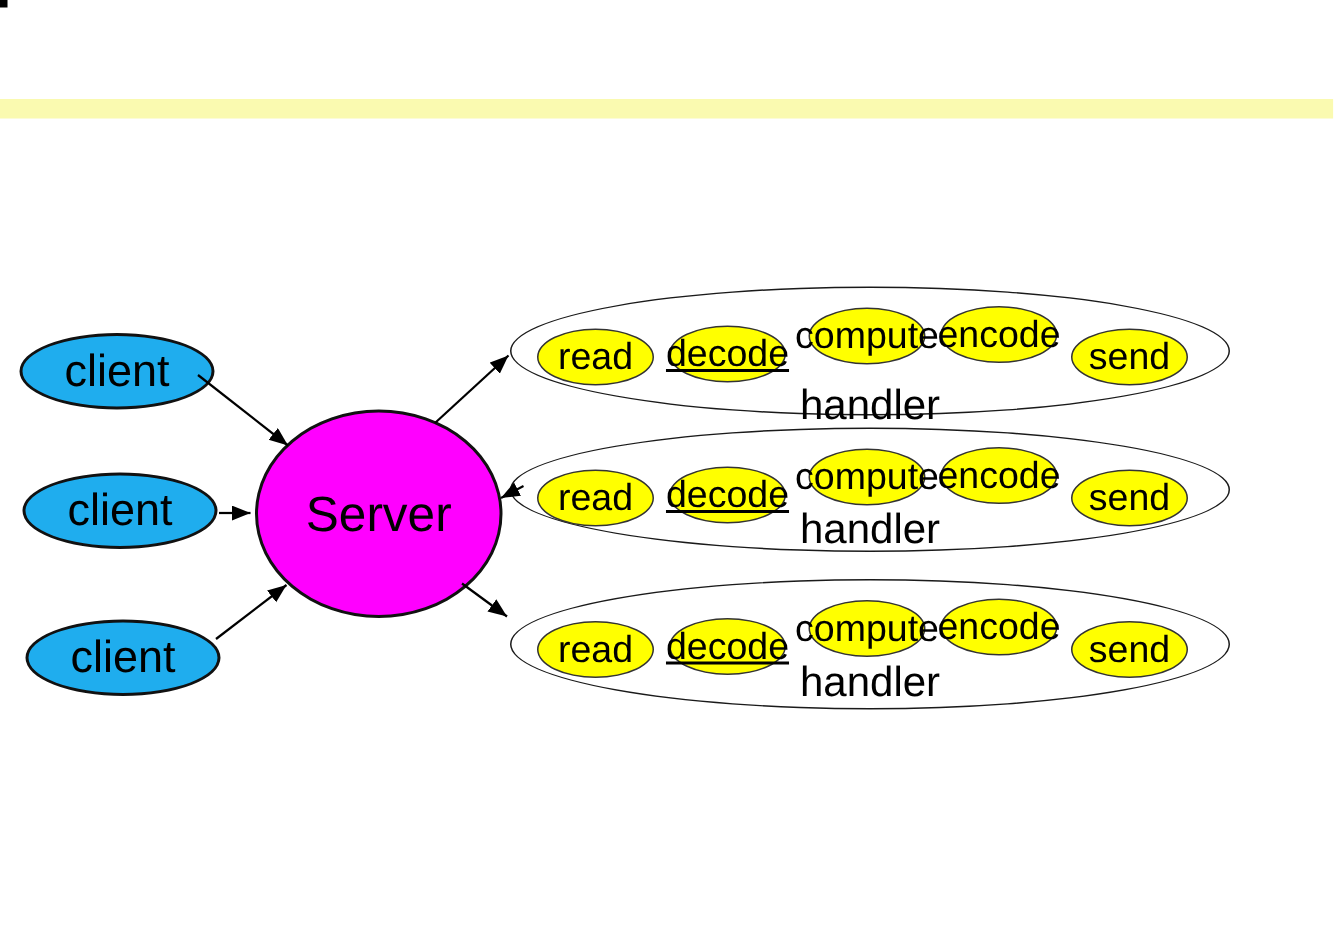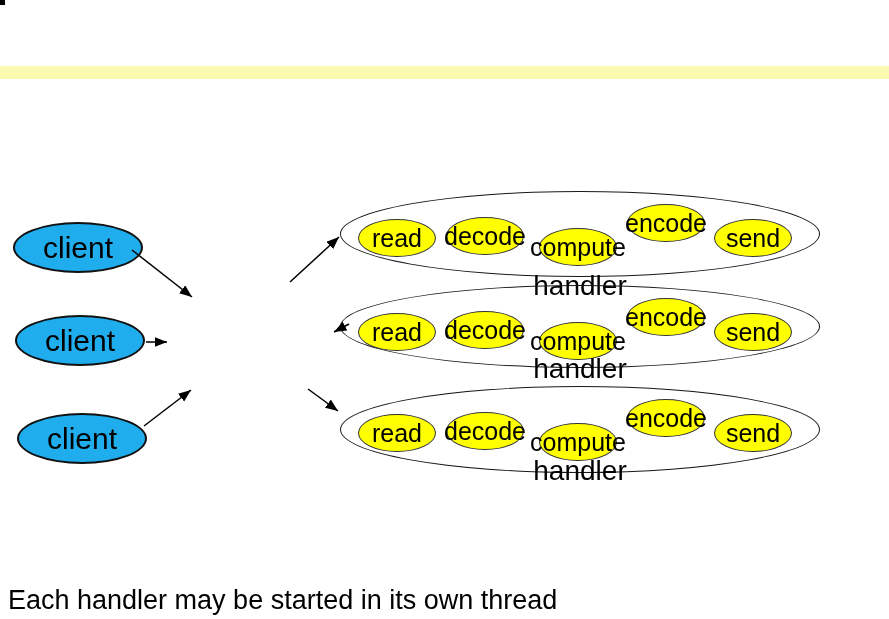--- a/index.html
+++ b/index.html
@@ -46,28 +46,28 @@
   .r2{top:285px;height:83px;}
   .r3{top:386px;height:87px;}
 
   .stage{
     position:absolute;width:78px;height:38px;box-sizing:border-box;
     background:var(--stage-fill);border:1.5px solid #333;border-radius:50%;
     display:flex;align-items:center;justify-content:center;z-index:3;
   }
   .stage span{white-space:nowrap;font-size:25px;line-height:25px;}
   .st0{left:17px;top:27px;}
-  .st1{left:105px;top:25px;}
-  .st2{left:198px;top:36px;}
+  .st1{left:105px;top:25px;text-decoration:underline;}
+  .st2{left:198px;top:13px;}
   .st3{left:286px;top:12px;}
   .st4{left:373px;top:27px;}
 
   .handler-label{
     position:absolute;left:0;width:100%;text-align:center;
-    font-size:28px;line-height:28px;z-index:4;margin-top:16px;
+    font-size:28px;line-height:28px;z-index:4;
   }
   .r1 .handler-label{top:64px;}
   .r2 .handler-label{top:53px;}
   .r3 .handler-label{top:54px;}
 
   .arrows{position:absolute;left:0;top:0;z-index:5;pointer-events:none;}
 
   .footer{
     position:absolute;left:8px;top:585px;margin:0;
     font-size:27px;line-height:30px;white-space:nowrap;
@@ -85,20 +85,23 @@
   <div class="node client c1">
     <span>client</span>
   </div>
   <div class="node client c2">
     <span>client</span>
   </div>
   <div class="node client c3">
     <span>client</span>
   </div>
 
+  <div class="node server">
+    <span>Server</span>
+  </div>
 
   <div class="handler r1">
     <div class="stage st0">
         <span>read</span>
       </div>
     <div class="stage st1">
         <span>decode</span>
       </div>
     <div class="stage st2">
         <span>compute</span>
@@ -157,15 +160,14 @@
       </marker>
     </defs>
     <line x1="132" y1="250" x2="192" y2="297" stroke="#000" stroke-width="1.5" marker-end="url(#ah)"></line>
     <line x1="146" y1="342" x2="167" y2="342" stroke="#000" stroke-width="1.5" marker-end="url(#ah)"></line>
     <line x1="144" y1="426" x2="191" y2="390" stroke="#000" stroke-width="1.5" marker-end="url(#ah)"></line>
     <line x1="290" y1="282" x2="339" y2="237" stroke="#000" stroke-width="1.5" marker-end="url(#ah)"></line>
     <line x1="349" y1="324" x2="334" y2="332" stroke="#000" stroke-width="1.5" marker-end="url(#ah)"></line>
     <line x1="308" y1="389" x2="338" y2="411" stroke="#000" stroke-width="1.5" marker-end="url(#ah)"></line>
   </svg>
 
-  <p class="footer">Each handler may be started in its own thread</p>
 
 </div>
 
 </body></html>

